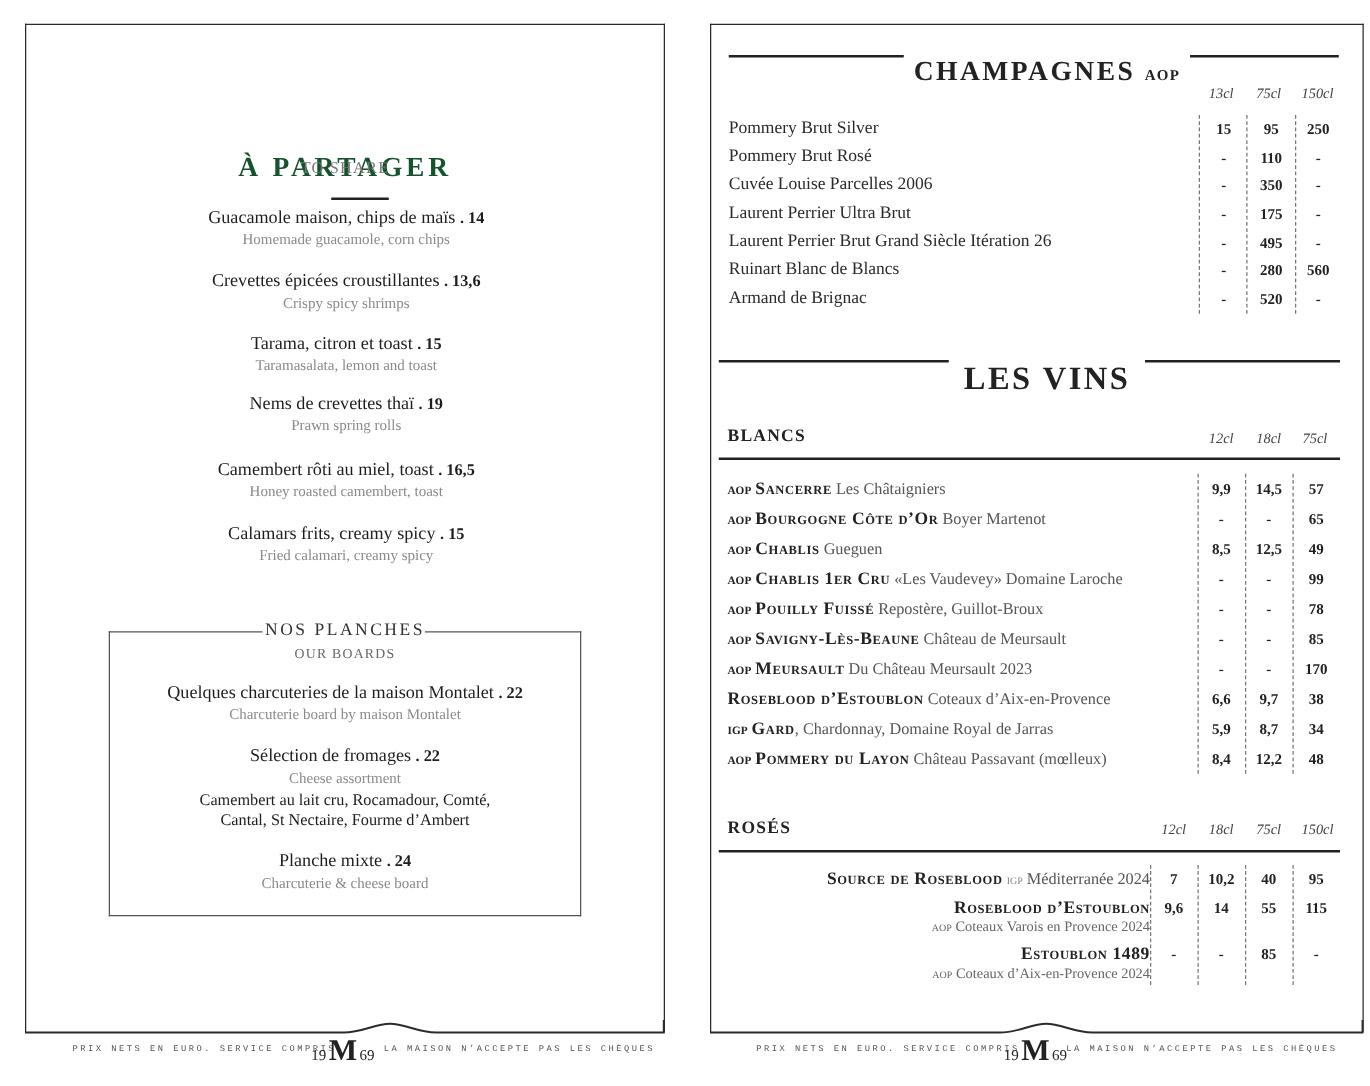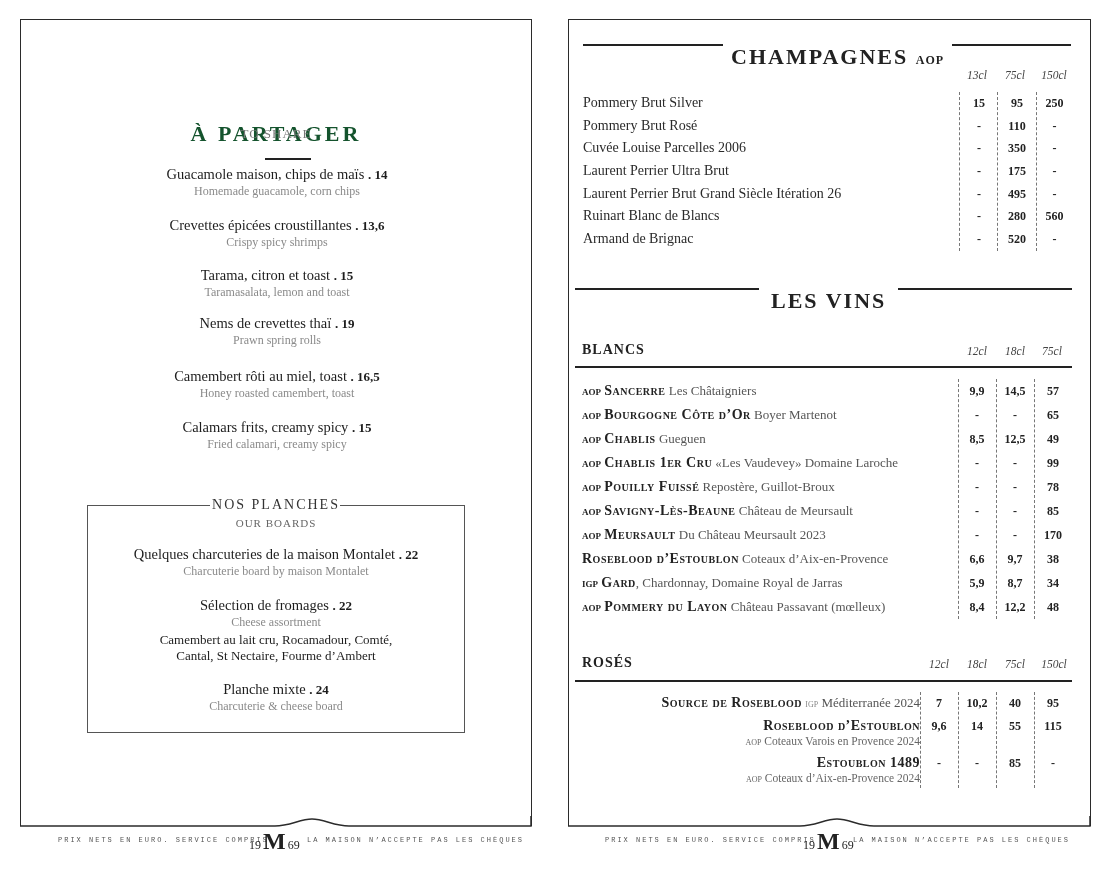--- a/index.html
+++ b/index.html
@@ -189,21 +189,21 @@
   <div class="wrow">
       <span class="wname">Armand de Brignac</span>
       <span class="wprice" style="width:38px">-</span>
       <span class="wprice" style="width:38px">520</span>
       <span class="wprice" style="width:37px">-</span>
     </div>
 </div>
 
 <div class="sec-head" style="left:575px;top:288px;width:497px">
   <div class="line" style="width:184px"></div>
-  <div class="txt" style="font-size:22px;padding:0 12px">LES VINS</div>
+  <div class="txt" style="font-size:26px;padding:0 12px">LES VINS</div>
   <div class="line" style="flex:1"></div>
 </div>
 
 <div class="cat" style="left:582px;top:342px">BLANCS</div>
 <div class="col-heads" style="left:958px;top:345px">
   <span style="width:38px">12cl</span>
   <span style="width:38px">18cl</span>
   <span style="width:36px">75cl</span>
 </div>
 <div class="cat-rule" style="left:575px;top:366px;width:497px"></div>

